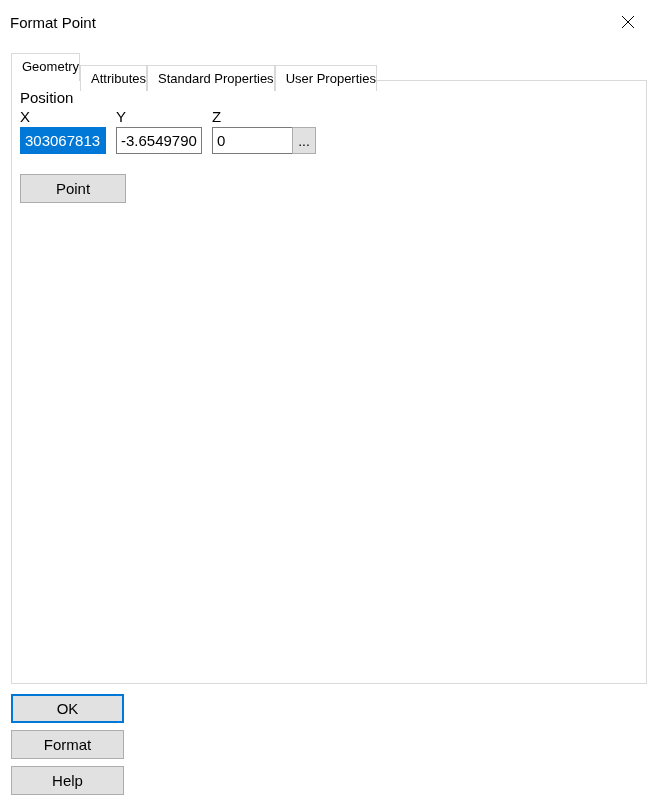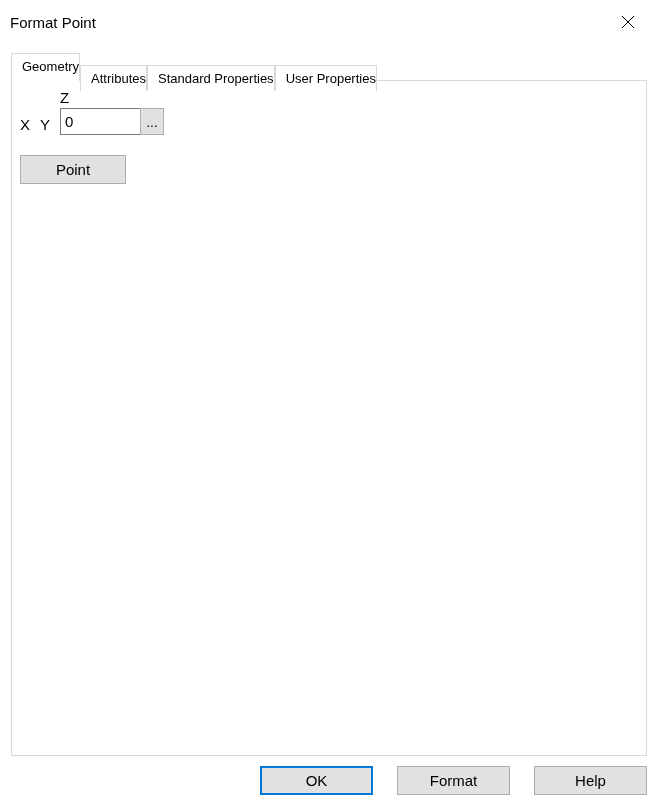--- a/index.html
+++ b/index.html
@@ -123,22 +123,23 @@
     margin-top: 20px;
     width: 106px; height: 29px;
     border: 1px solid #adadad;
     background: #e1e1e1;
     font-size: 15px;
     cursor: pointer;
   }
   .button-row {
     display: flex;
     justify-content: flex-end;
-    gap: 24px;
+    gap: 7px;
     padding-top: 10px;
+    flex-direction: column;
   }
   .dlg-btn {
     width: 113px; height: 29px;
     border: 1px solid #adadad;
     background: #e1e1e1;
     font-size: 15px;
     cursor: pointer;
   }
   .dlg-btn.default {
     border: 1px solid #0078d7;
@@ -161,26 +162,29 @@
 
   <div class="client">
     <div class="tabs">
       <div class="tab active">Geometry</div>
       <div class="tab">Attributes</div>
       <div class="tab">Standard Properties</div>
       <div class="tab">User Properties</div>
     </div>
 
     <div class="tab-panel">
+      <div class="pos-label">Position</div>
       <div class="coord-row">
         <div class="coord-col">
           <label>X</label>
+          <input class="coord-input sel" type="text" value="303067813" style="">
         </div>
         <div class="coord-col">
           <label>Y</label>
+          <input class="coord-input" type="text" value="-3.6549790" style="">
         </div>
         <div class="coord-col">
           <label>Z</label>
           <div style="display:flex;align-items:center;">
             <input class="coord-input" type="text" value="0" style="">
             <button class="ellipsis-btn">...</button>
           </div>
         </div>
       </div>
       <button class="move-btn">Point</button>

